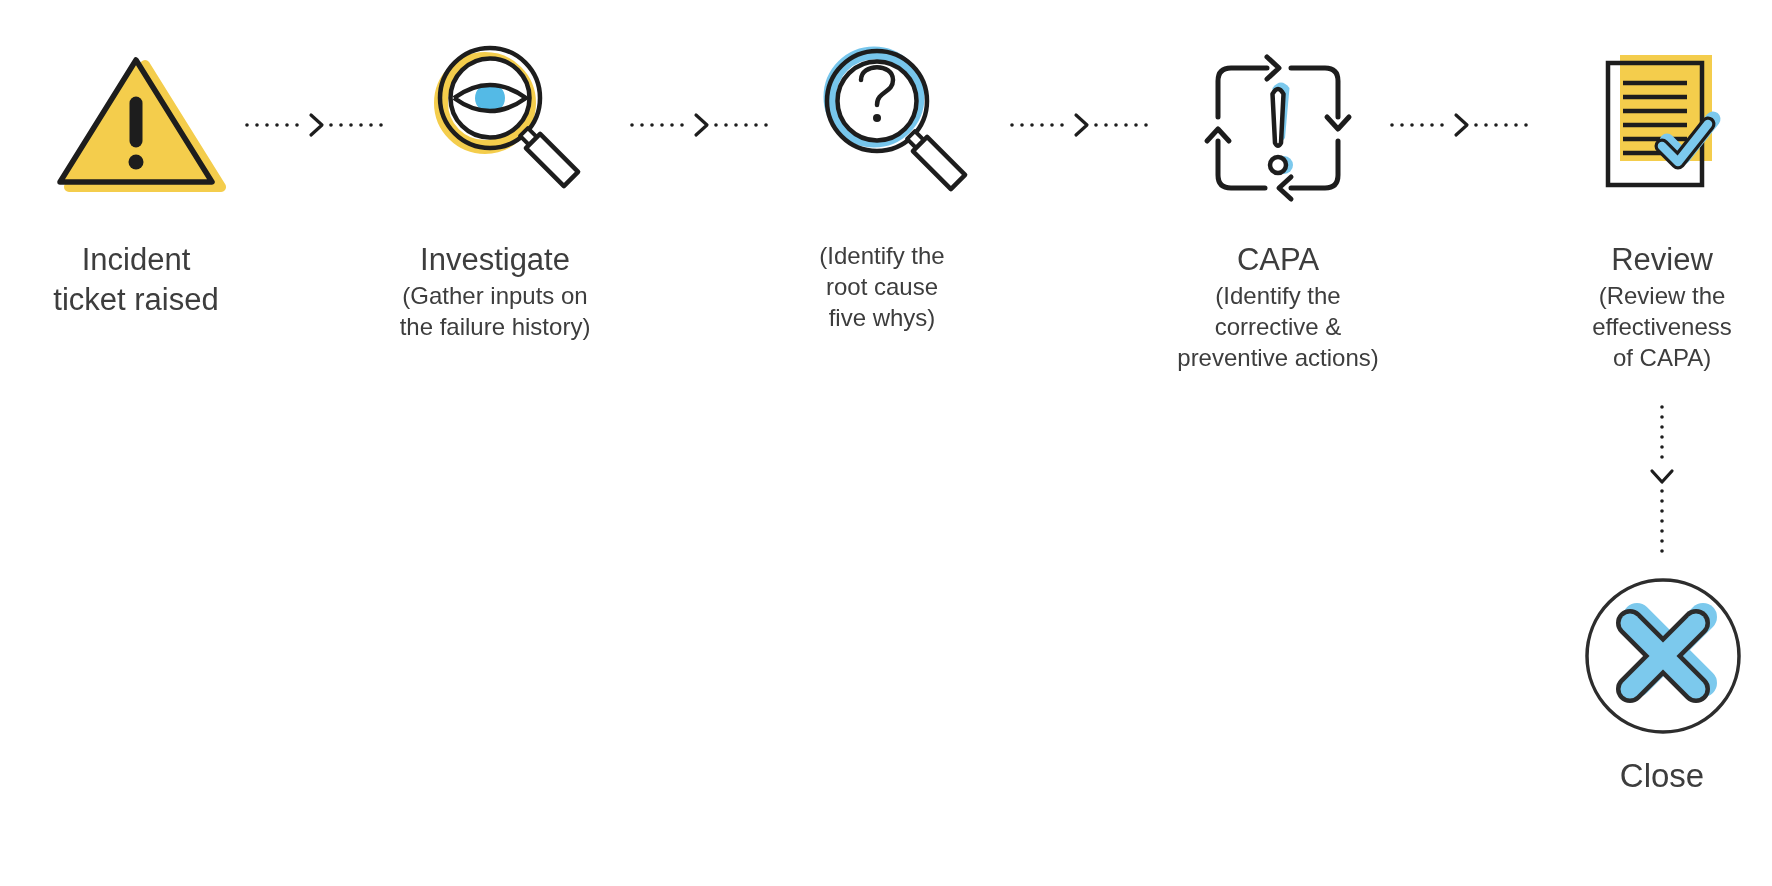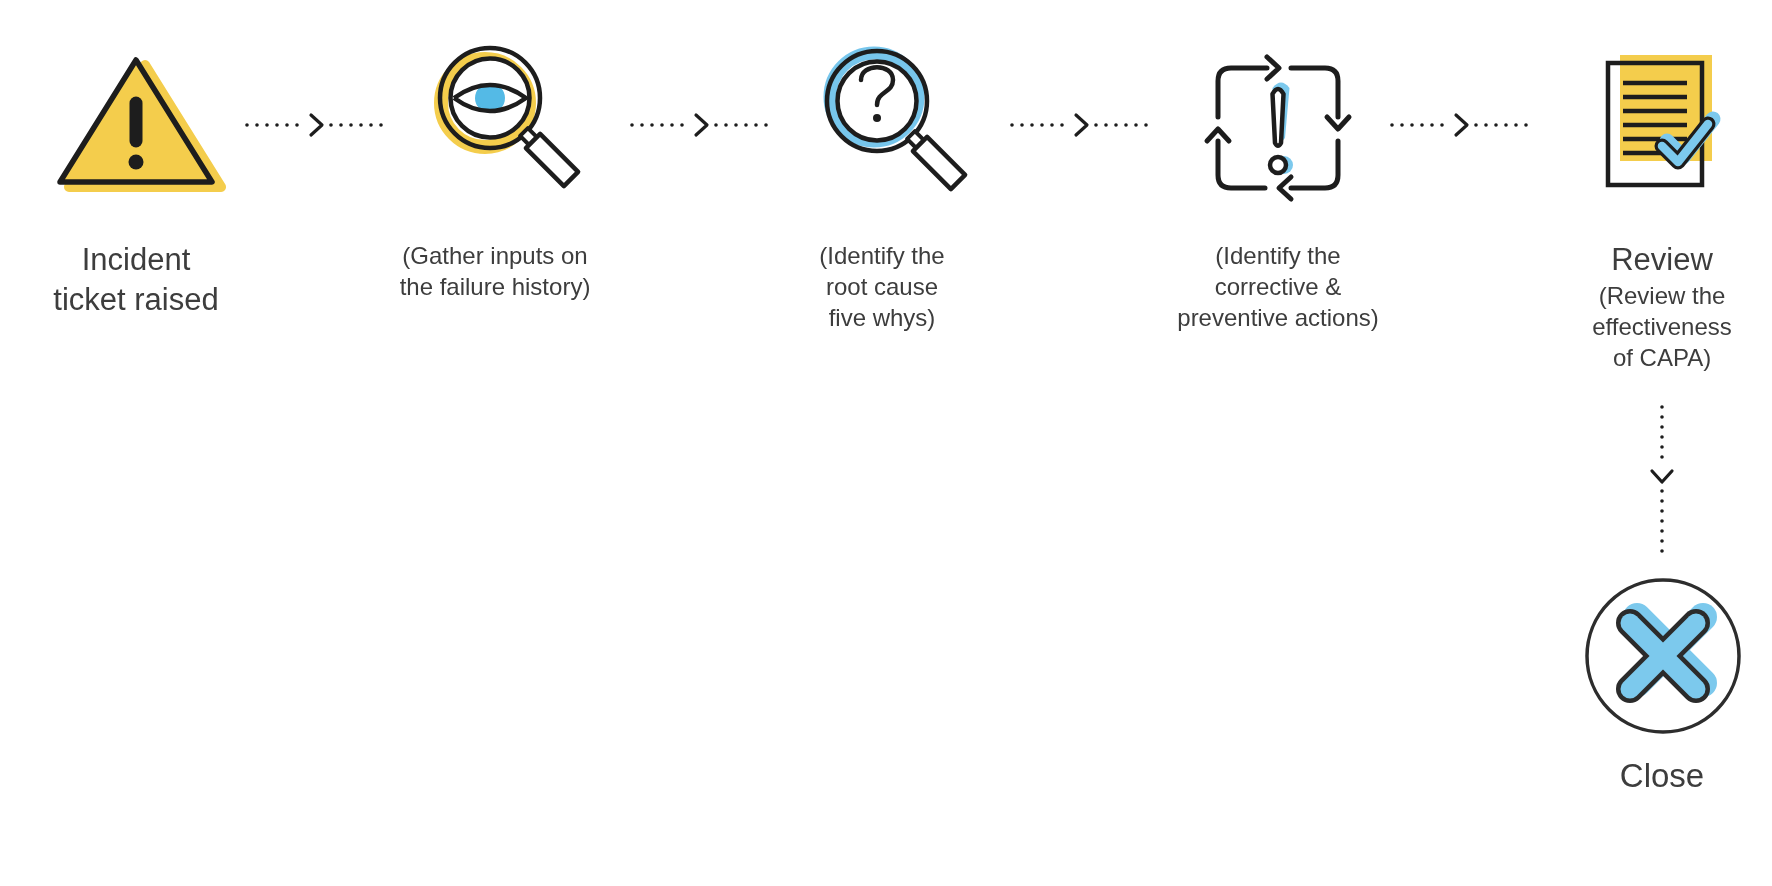--- a/index.html
+++ b/index.html
@@ -56,20 +56,21 @@
       <circle cx="95" cy="74" r="50" fill="none" stroke="#1d1d1d" stroke-width="4.5"></circle>
       <circle cx="95" cy="74" r="38" fill="#ffffff"></circle>
       <circle cx="95" cy="74" r="39.5" fill="none" stroke="#1d1d1d" stroke-width="4.5"></circle>
       <path d="M 59,74 Q 95,48 131,74 Q 95,100 59,74" fill="#ffffff"></path>
       <circle cx="95" cy="74" r="15" fill="#54BAE6"></circle>
       <path d="M 59,74 Q 95,48 131,74 Q 95,100 59,74" fill="none" stroke="#1d1d1d" stroke-width="4.5" stroke-linejoin="round"></path>
       <path d="M 125.1,111.9 L 132.9,104.1 L 143.9,115.1 L 136.1,123 Z" fill="#ffffff" stroke="#1d1d1d" stroke-width="4" stroke-linejoin="round"></path>
       <path d="M 130.9,124.1 L 145.1,109.9 L 183.1,147.9 L 168.9,162.1 Z" fill="#ffffff" stroke="#1d1d1d" stroke-width="4.5" stroke-linejoin="round"></path>
     </svg>
   </div>
+  <div class="step-title">Investigate</div>
   <div class="step-subtitle">(Gather inputs on
 the failure history)</div>
 </div>
 
 <div class="step" style="left:732px">
   <div class="icon-wrap">
     <svg width="200" height="210" viewBox="0 0 200 210" style="margin-top:24px">
       <circle cx="92" cy="70" r="44" fill="none" stroke="#77C6EC" stroke-width="13"></circle>
       <circle cx="95" cy="74" r="50" fill="none" stroke="#1d1d1d" stroke-width="4.5"></circle>
       <circle cx="95" cy="74" r="38" fill="#ffffff"></circle>
@@ -99,20 +100,21 @@
         <path d="M 4,88 L 15,76 L 26,88"></path>
       </g>
       <g transform="translate(3,-6)">
         <path d="M 66.5,41 Q 75,30 83.5,41 L 79,91 Q 75,97 71,91 Z" fill="#7CC9ED"></path>
       </g>
       <circle cx="81" cy="112" r="9" fill="#7CC9ED"></circle>
       <path d="M 69.5,41 Q 75,31 80.5,41 L 78,90 Q 75,95.5 72,90 Z" fill="#ffffff" stroke="#1d1d1d" stroke-width="4.5" stroke-linejoin="round"></path>
       <circle cx="75" cy="112" r="8" fill="#ffffff" stroke="#1d1d1d" stroke-width="4.5"></circle>
     </svg>
   </div>
+  <div class="step-title">CAPA</div>
   <div class="step-subtitle">(Identify the
 corrective &amp;
 preventive actions)</div>
 </div>
 
 <div class="step" style="left:1512px">
   <div class="icon-wrap">
     <svg width="132" height="148" viewBox="0 0 132 148" style="margin-top:8px">
       <rect x="24" y="5" width="92" height="106" fill="#F4CD4C"></rect>
       <rect x="12" y="13" width="94" height="122" fill="none" stroke="#1d1d1d" stroke-width="4.5"></rect>

